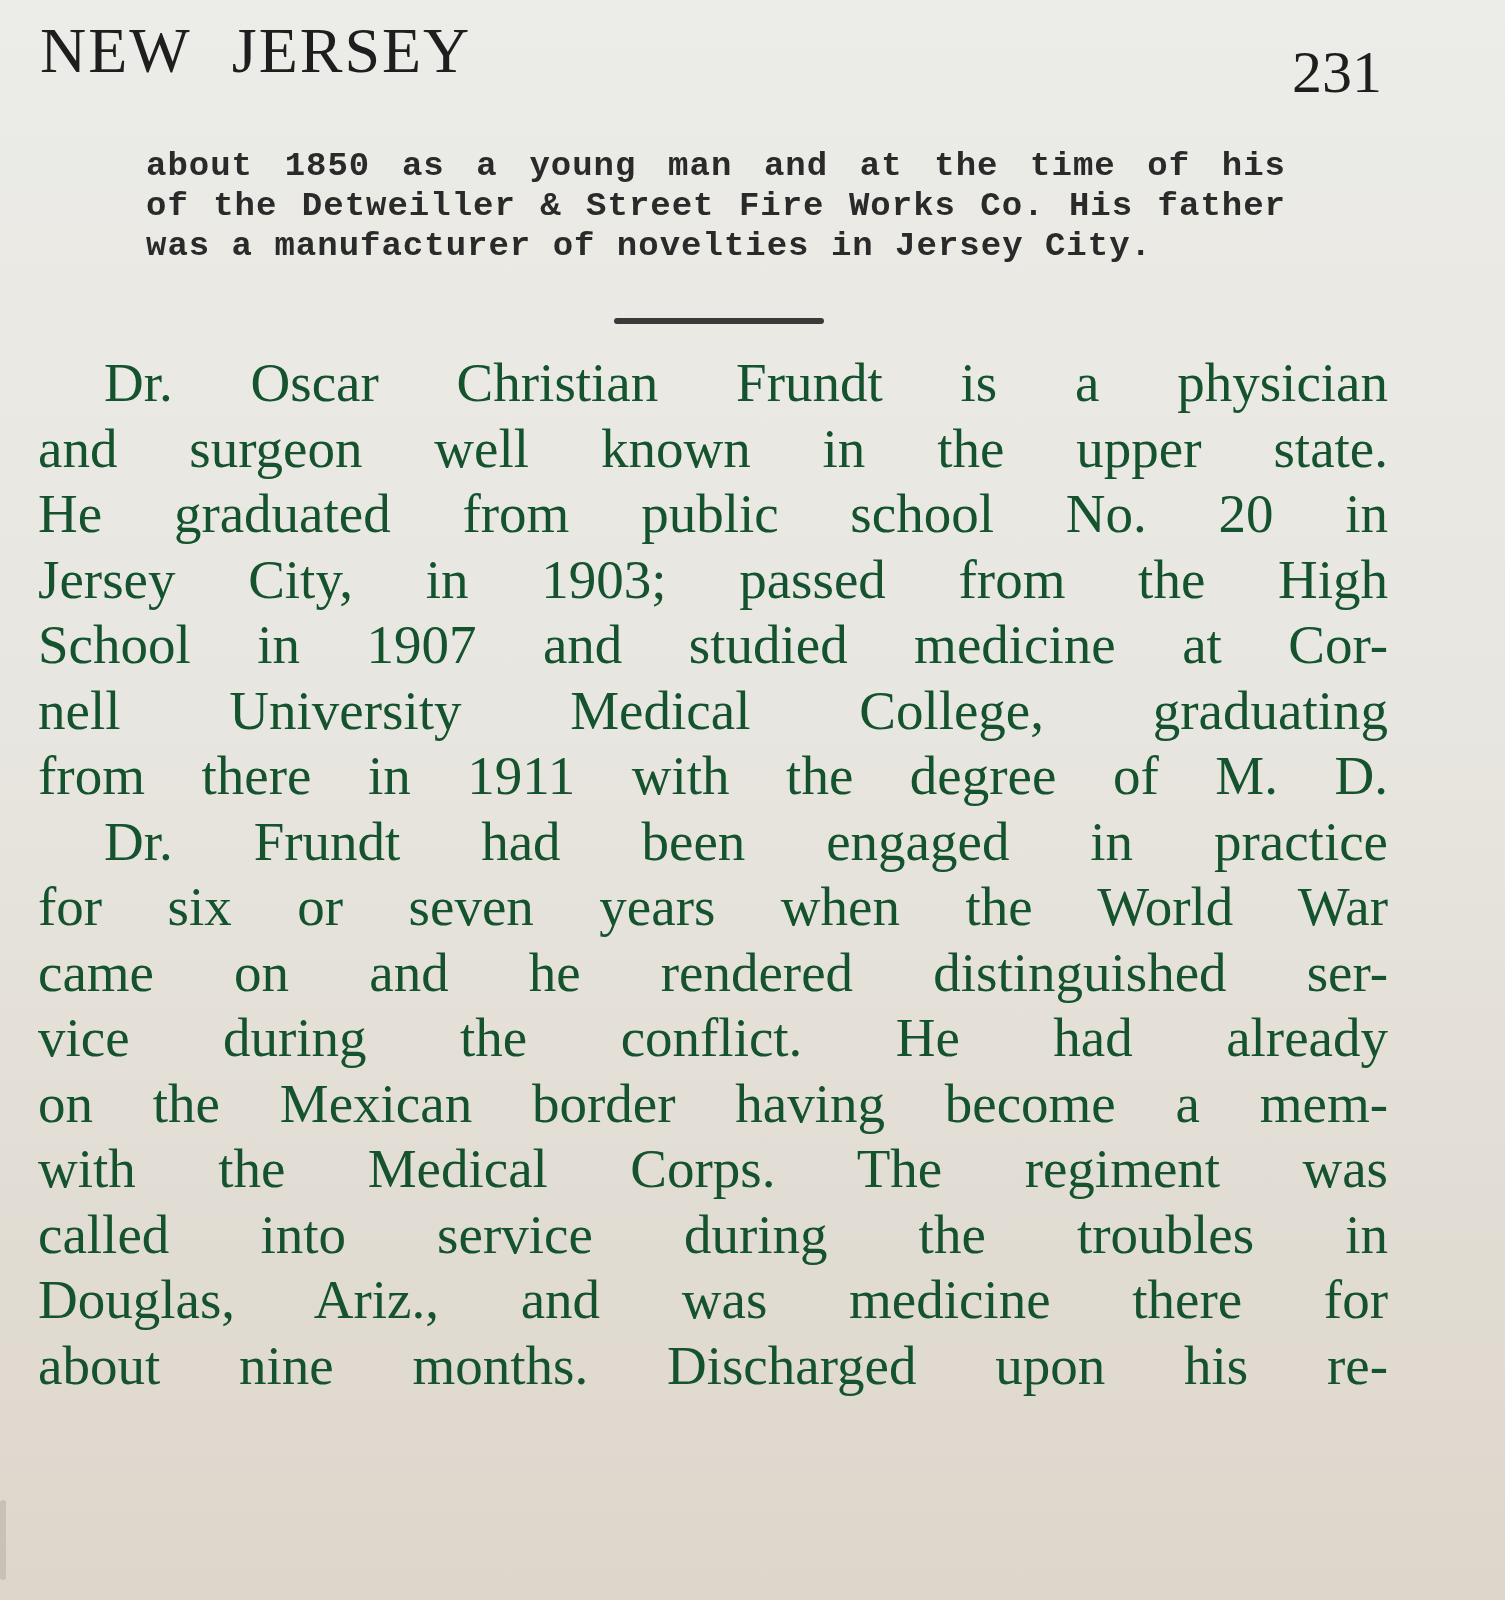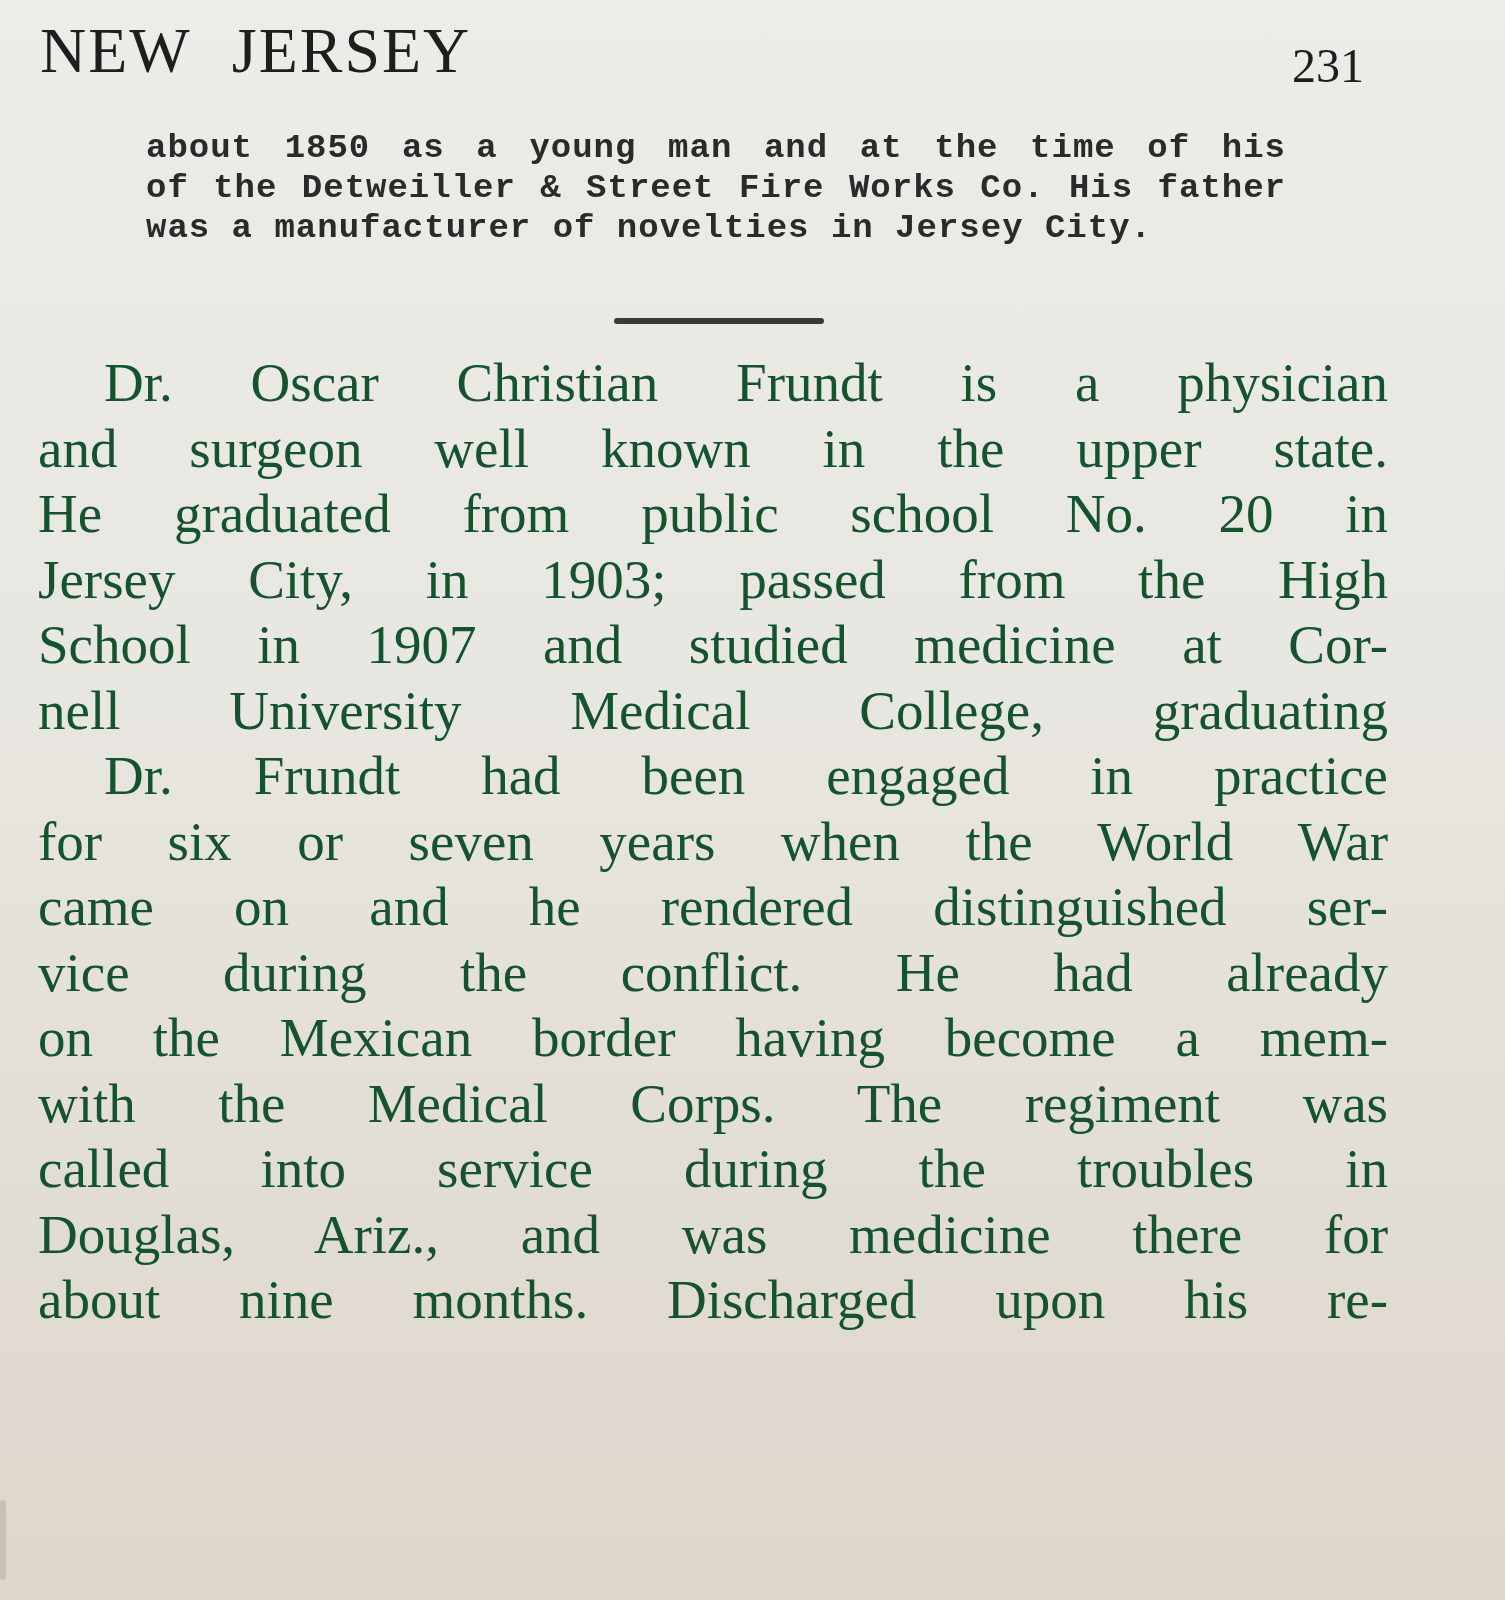--- a/index.html
+++ b/index.html
@@ -5,23 +5,23 @@
     html, body { margin: 0; padding: 0; }
     body {
       width: 1505px; height: 1600px; overflow: hidden; position: relative;
       background: linear-gradient(180deg, #ecece8 0%, #e8e6e0 45%, #e2ddd4 75%, #ddd6cb 100%);
       color: #222;
       font-family: "Liberation Serif", "DejaVu Serif", serif;
     }
     .page { position: absolute; left: 0; top: 0; width: 1505px; height: 1600px; }
     .running-head { position: absolute; left: 40px; top: 14px; font-size: 64px; letter-spacing: 2px; color: #1e1e1e; }
     .running-head .w2 { margin-left: 40px; }
-    .page-number { position: absolute; left: 1292px; top: 38px; font-size: 48px; color: #1e1e1e; }
+    .page-number { position: absolute; left: 1292px; top: 38px; font-size: 60px; color: #1e1e1e; }
     .prev-entry {
-      position: absolute; left: 146px; top: 128px; width: 1140px;
+      position: absolute; left: 146px; top: 146px; width: 1140px;
       font-family: "Liberation Mono", "DejaVu Sans Mono", monospace;
       font-weight: bold; font-size: 34px; line-height: 40px; color: #2a2a2a;
       letter-spacing: 1px;
     }
     .prev-entry .ln { display: block; white-space: nowrap; text-align: justify; text-align-last: justify; }
     .divider { position: absolute; left: 614px; top: 318px; width: 210px; height: 6px; background: #3a3a3a; border-radius: 3px; }
     .body-text { position: absolute; left: 38px; top: 350px; width: 1350px; font-size: 55px; line-height: 65.5px; color: #14532d; }
     .body-text .ln { display: block; white-space: nowrap; text-align: justify; text-align-last: justify; }
     .body-text .indent { padding-left: 66px; }
     .edge-mark { position: absolute; left: 0; top: 1500px; width: 6px; height: 80px; background: #b9b2a7; border-radius: 3px; opacity: .6; }
@@ -43,20 +43,21 @@
 
   <div class="divider"></div>
 
   <div class="body-text">
     <span class="ln indent">Dr. Oscar Christian Frundt is a physician</span>
     <span class="ln">and surgeon well known in the upper state.</span>
     <span class="ln">He graduated from public school No. 20 in</span>
     <span class="ln">Jersey City, in 1903; passed from the High</span>
     <span class="ln">School in 1907 and studied medicine at Cor-</span>
     <span class="ln">nell University Medical College, graduating</span>
+    <span class="ln">from there in 1911 with the degree of M. D.</span>
     <span class="ln indent">Dr. Frundt had been engaged in practice</span>
     <span class="ln">for six or seven years when the World War</span>
     <span class="ln">came on and he rendered distinguished ser-</span>
     <span class="ln">vice during the conflict.  He had already</span>
     <span class="ln">on the Mexican border having become a mem-</span>
     <span class="ln">with the Medical Corps.  The regiment was</span>
     <span class="ln">called into service during the troubles in</span>
     <span class="ln">Douglas, Ariz., and was medicine there for</span>
     <span class="ln">about nine months.  Discharged upon his re-</span>
   </div>

